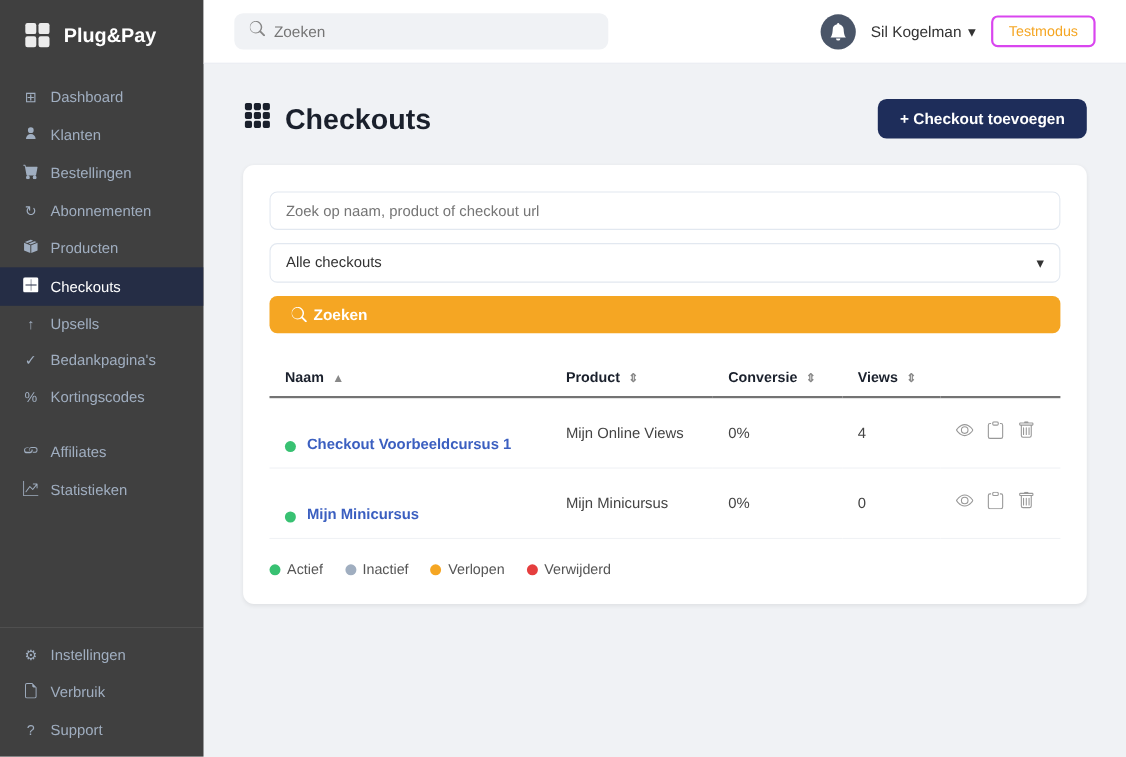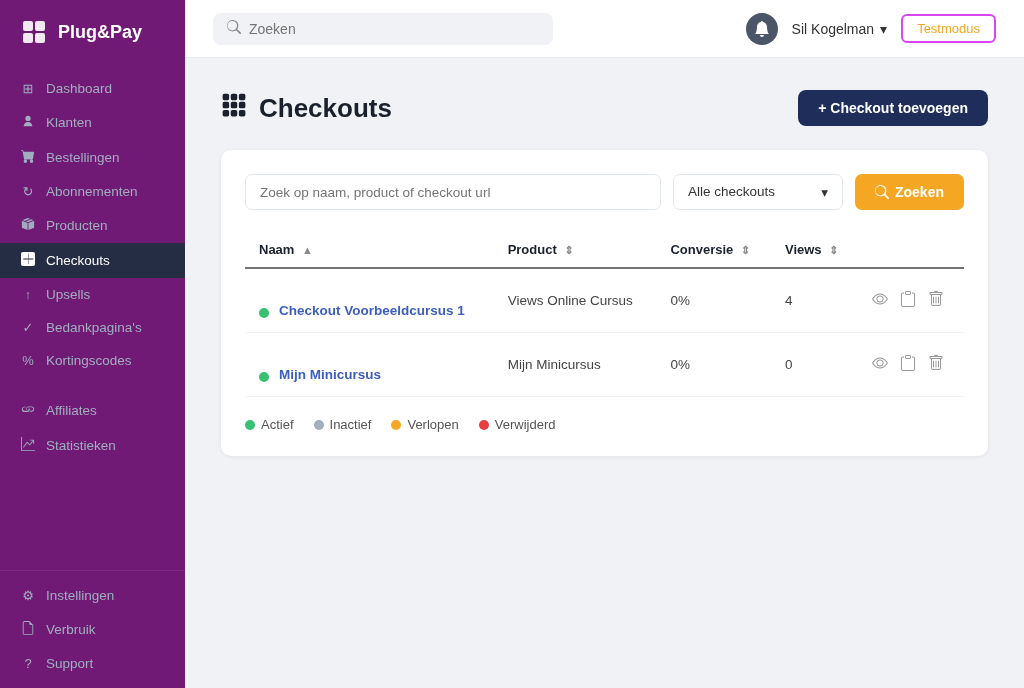--- a/index.html
+++ b/index.html
@@ -1,21 +1,21 @@
 <!DOCTYPE html>
 <html><head>
   <meta charset="utf-8">
   <style>
     * { box-sizing: border-box; margin: 0; padding: 0; }
     body { font-family: -apple-system, BlinkMacSystemFont, 'Segoe UI', sans-serif; background: #f0f2f5; display: flex; height: 688px; width: 1024px; overflow: hidden; }
 
     
     .sidebar {
       width: 185px;
-      background: #701a75;
+      background: #404040;
       color: #a0aec0;
       display: flex;
       flex-direction: column;
       flex-shrink: 0;
       height: 100%;
       overflow-y: auto;
     }
     .sidebar-logo {
       display: flex;
       align-items: center;
@@ -177,20 +177,21 @@
       border-radius: 10px;
       padding: 24px;
       box-shadow: 0 1px 4px rgba(0,0,0,0.07);
     }
 
     
     .filter-bar {
       display: flex;
       gap: 12px;
       margin-bottom: 22px;
+      flex-direction: column;
     }
     .filter-input {
       flex: 1;
       border: 1px solid #e2e8f0;
       border-radius: 7px;
       padding: 9px 14px;
       font-size: 13.5px;
       color: #888;
       outline: none;
     }
@@ -475,21 +476,21 @@
             </tr>
           </thead>
           <tbody id="table-body">
           <tr>
       <td>
         <div class="checkout-name-cell">
           <span class="status-dot status-active"></span>
           <a class="checkout-link">Checkout Voorbeeldcursus 1</a>
         </div>
       </td>
-      <td>Views Online Cursus</td>
+      <td>Mijn Online Views</td>
       <td>0%</td>
       <td>4</td>
       <td>
         <div class="action-icons">
           <span class="action-icon" title="Bekijk">
             <svg width="16" height="16" viewBox="0 0 16 16" fill="currentColor">
                         <path d="M16 8s-3-5.5-8-5.5S0 8 0 8s3 5.5 8 5.5S16 8 16 8zM1.173 8a13.133 13.133 0 0 1 1.66-2.043C4.12 4.668 5.88 3.5 8 3.5c2.12 0 3.879 1.168 5.168 2.457A13.133 13.133 0 0 1 14.828 8c-.058.087-.122.183-.195.288-.335.48-.83 1.12-1.465 1.755C11.879 11.332 10.119 12.5 8 12.5c-2.12 0-3.879-1.168-5.168-2.457A13.134 13.134 0 0 1 1.172 8z"></path>
                         <path d="M8 5.5a2.5 2.5 0 1 0 0 5 2.5 2.5 0 0 0 0-5zM4.5 8a3.5 3.5 0 1 1 7 0 3.5 3.5 0 0 1-7 0z"></path>
                       </svg>
           </span>

